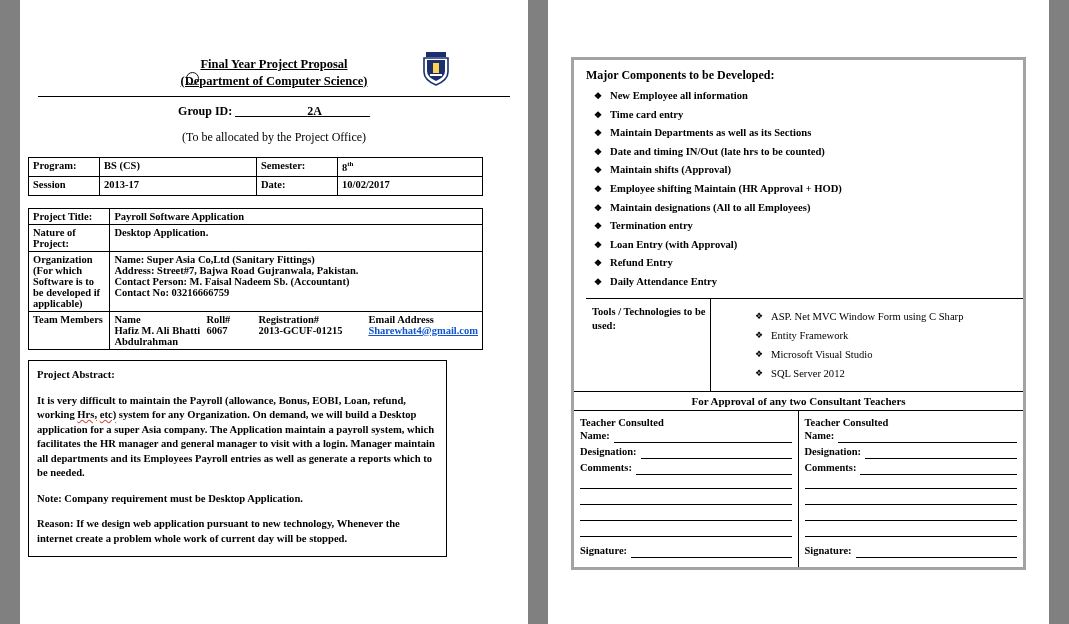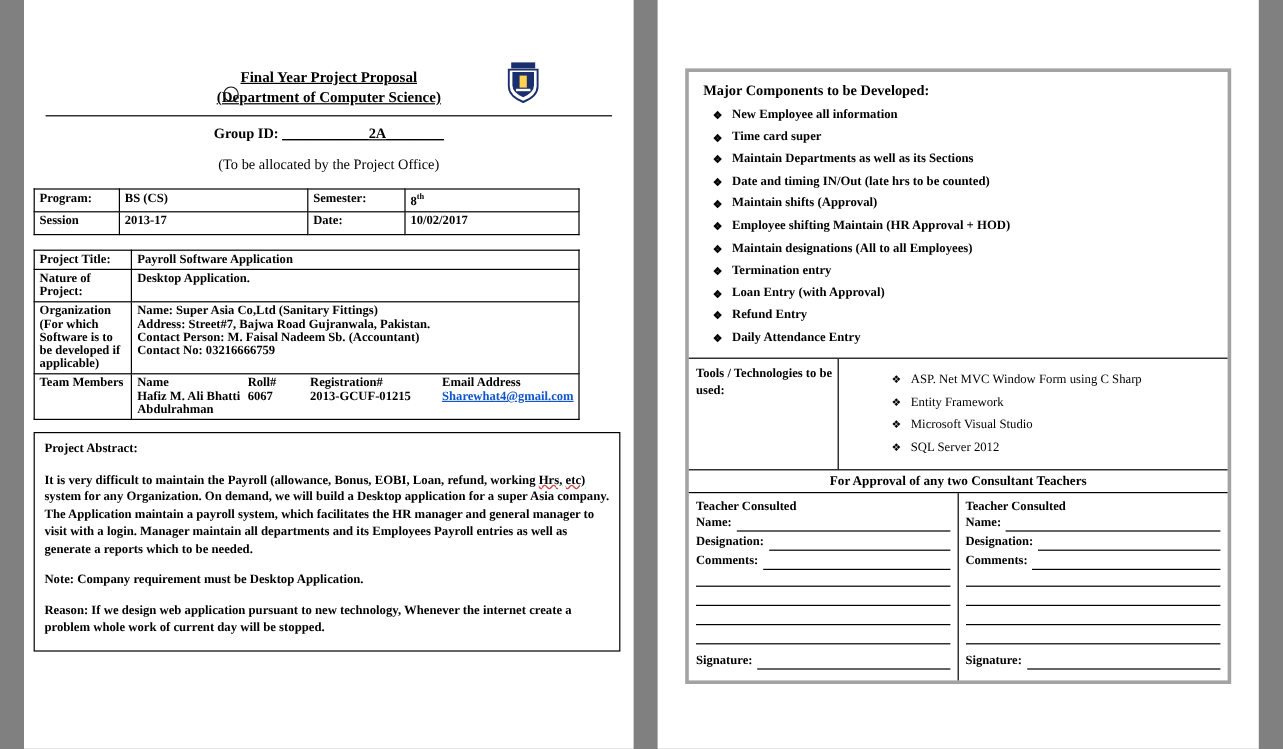--- a/index.html
+++ b/index.html
@@ -82,21 +82,21 @@
   .teamhdr{font-weight:bold;}
   .team-row{display:flex;font-weight:bold;font-size:10.5px;}
   .tc1{width:92px;}
   .tc2{width:52px;}
   .tc3{width:110px;}
   .tc4{width:auto;}
   .link{color:#1155cc;text-decoration:underline;}
   .abstract{
     margin-top:10px;
     margin-left:8px;
-    width:489px;
+    width:419px;
     border:1px solid #000;
     box-sizing:border-box;
     padding:7px 8px 10px 8px;
     font-size:10.6px;
     font-weight:bold;
     line-height:14.5px;
   }
   .abstract p{margin:0 0 11px 0;}
   .abstract p:last-child{margin-bottom:0;}
   .sq{
@@ -131,20 +131,21 @@
   }
   ul.comp li:before{
     content:"\2756";
     position:absolute;
     left:20px;
     font-size:9px;
   }
   .tools-wrap{
     display:flex;
     border-top:1px solid #000;
+    margin-left:12px;
   }
   .tools-left{
     width:125px;
     border-right:1px solid #000;
     padding:6px 4px 6px 6px;
     font-weight:bold;font-size:10.5px;
     line-height:14px;
     box-sizing:border-box;
   }
   .tools-right{
@@ -304,21 +305,21 @@
 </div>
 
 <div class="page" id="page-right">
   <div class="r-inner">
     <div class="rbox">
 
       <div class="comp-title">Major Components to be Developed:</div>
 
       <ul class="comp">
         <li>New Employee all information</li>
-        <li> Time card super</li>
+        <li> Time card entry</li>
         <li>Maintain Departments as well as its Sections</li>
         <li>Date and timing IN/Out (late hrs to be counted)</li>
         <li>Maintain shifts (Approval)</li>
         <li>Employee shifting Maintain (HR Approval + HOD)</li>
         <li>Maintain designations (All to all Employees)</li>
         <li>Termination entry</li>
         <li>Loan Entry (with Approval)</li>
         <li>Refund Entry</li>
         <li>Daily Attendance Entry</li>
       </ul>

